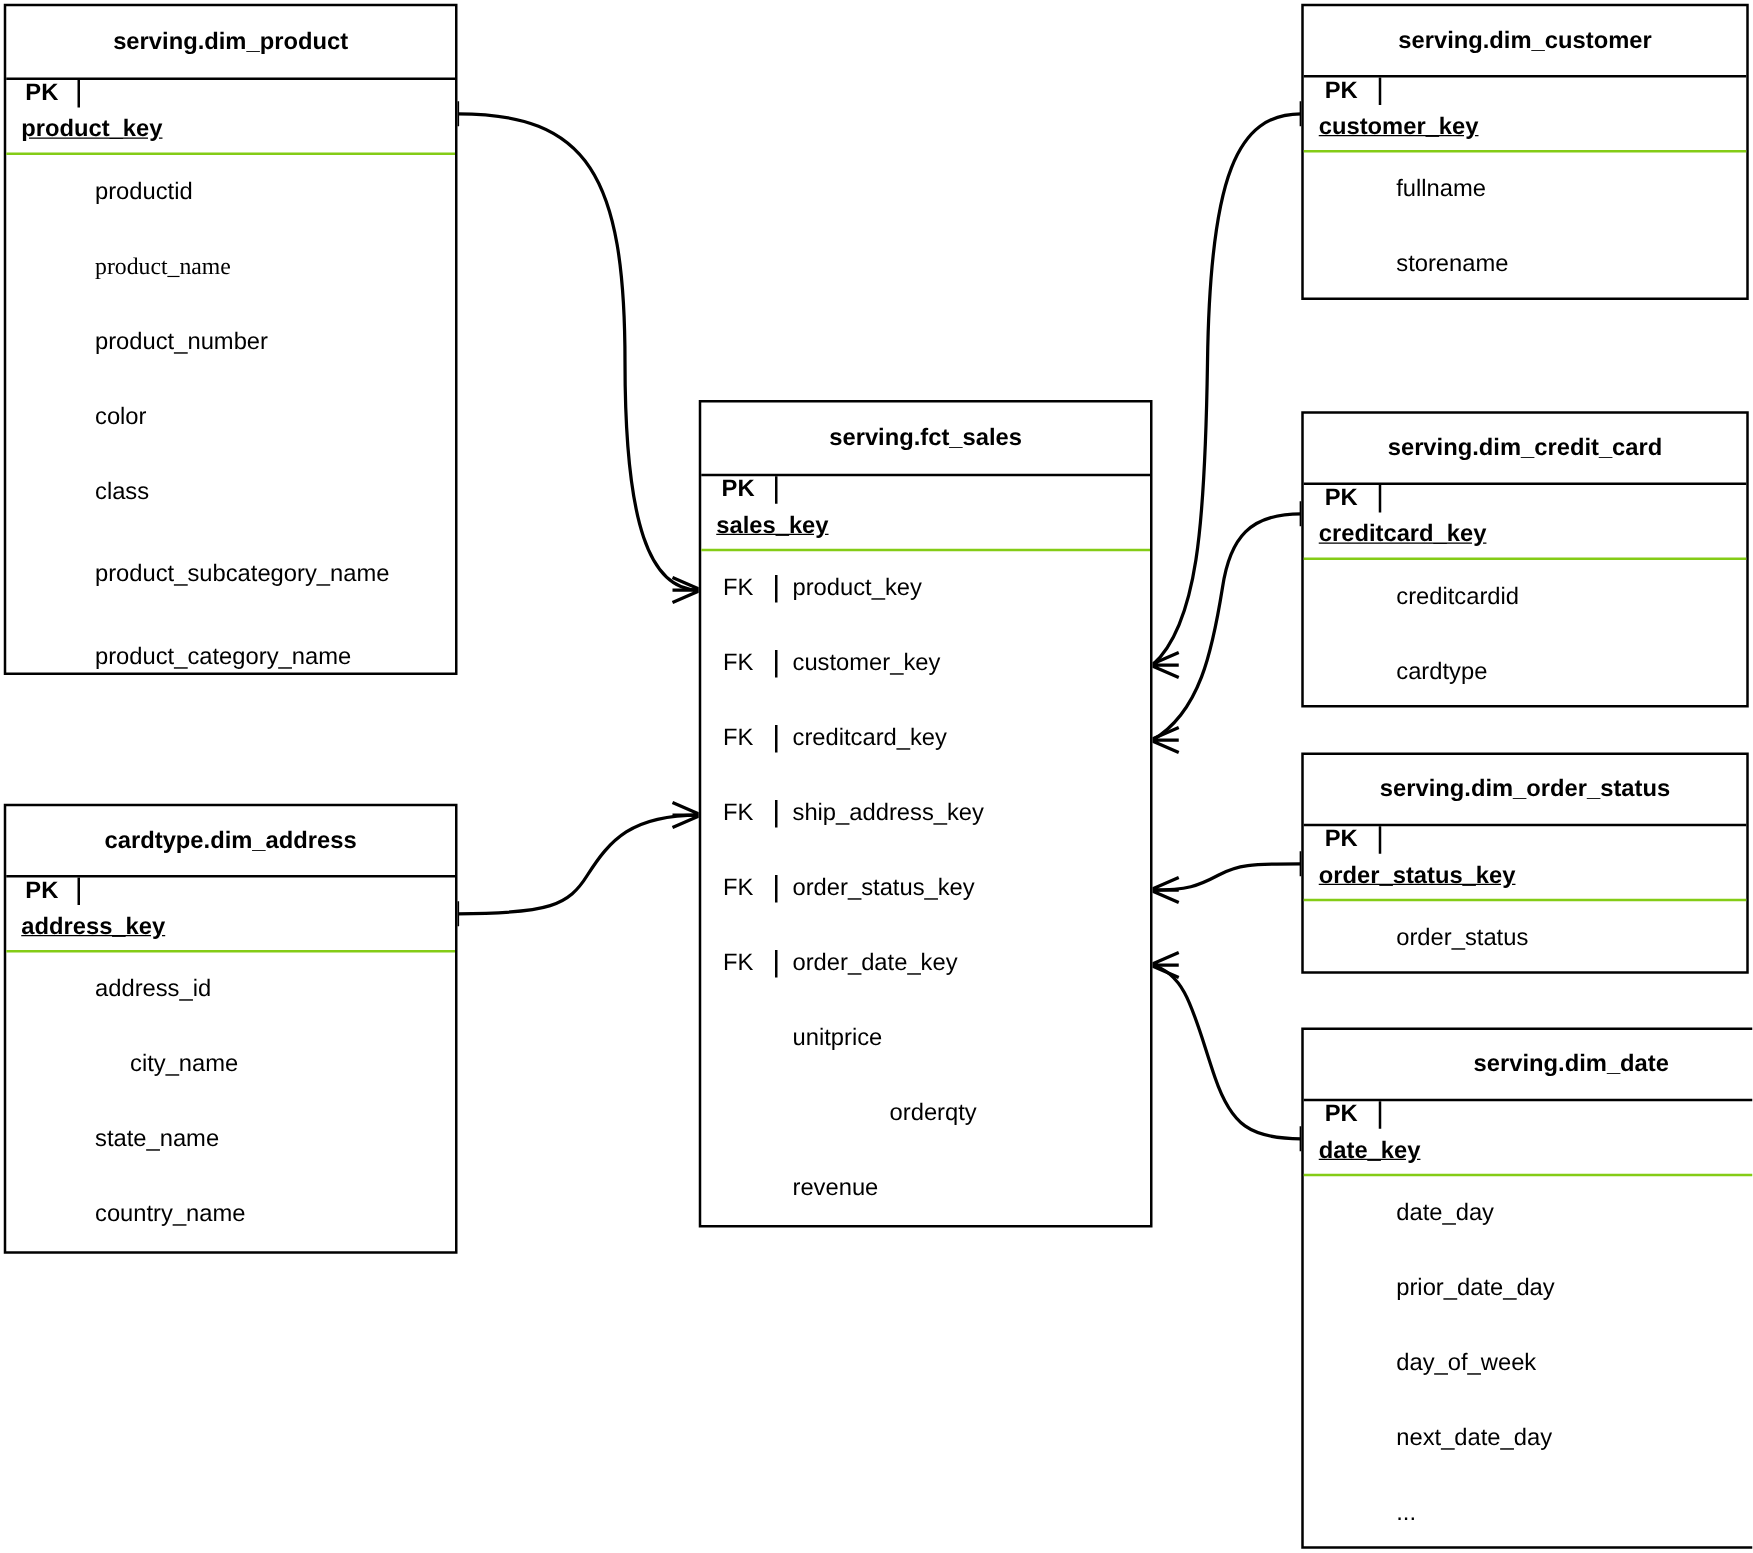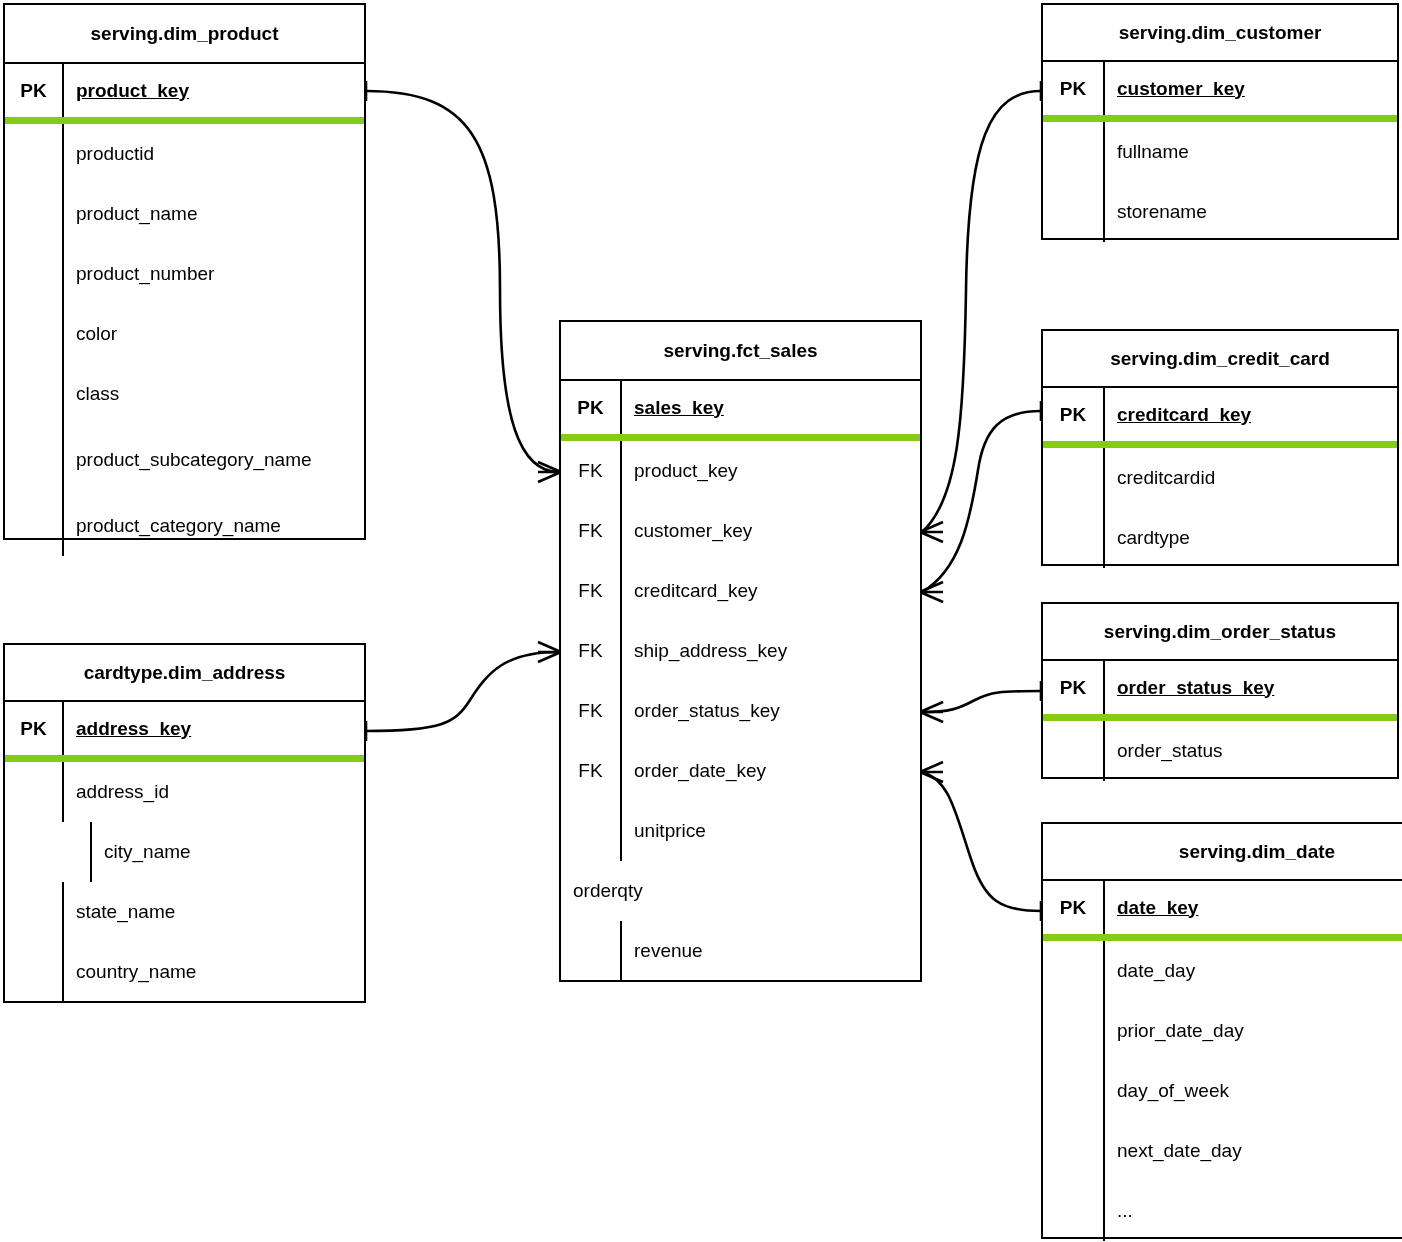--- a/index.html
+++ b/index.html
@@ -36,21 +36,22 @@
     font-size: 19px;
     color: #000000;
     display: flex;
     align-items: center;
     justify-content: center;
     border-bottom: 2px solid #000000;
   }
   .ent-pkrow {
     box-sizing: border-box;
     display: flex;
-    border-bottom: 7px solid #84cc16;
+    border-bottom: 2px solid #84cc16;
+    flex-direction: column;
   }
   .ent-body {
     box-sizing: border-box;
   }
   .keycol {
     box-sizing: border-box;
     flex: 0 0 auto;
     display: flex;
     align-items: center;
     justify-content: center;
@@ -71,20 +72,21 @@
     font-size: 19px;
     color: #000000;
   }
   .namecol.pk {
     font-weight: bold;
     text-decoration: underline;
   }
   .attr-row {
     box-sizing: border-box;
     display: flex;
+    align-items: center;
   }
   .attr-row .namecol {
     font-weight: normal;
     text-decoration: none;
     line-height: 1.12;
   }
   .attr-row .namecol.wrap {
     align-items: center;
   }
 </style>
@@ -128,21 +130,21 @@
     <div class="ent-title" style="height:59px;">serving.dim_product</div>
     <div class="ent-pkrow" style="height:60px;">
       <div class="keycol" style="width:59px;">PK</div>
       <div class="namecol pk">product_key</div>
     </div>
     <div class="ent-body">
       <div class="attr-row" style="height:60px;">
         <div class="keycol plain" style="width:59px;"></div>
         <div class="namecol">productid</div>
       </div>
-      <div class="attr-row" style="height:60px;">
+      <div class="attr-row" style="height:60px;font-family:Liberation Serif, serif;">
         <div class="keycol plain" style="width:59px;"></div>
         <div class="namecol">product_name</div>
       </div>
       <div class="attr-row" style="height:60px;">
         <div class="keycol plain" style="width:59px;"></div>
         <div class="namecol">product_number</div>
       </div>
       <div class="attr-row" style="height:60px;">
         <div class="keycol plain" style="width:59px;"></div>
         <div class="namecol">color</div>

